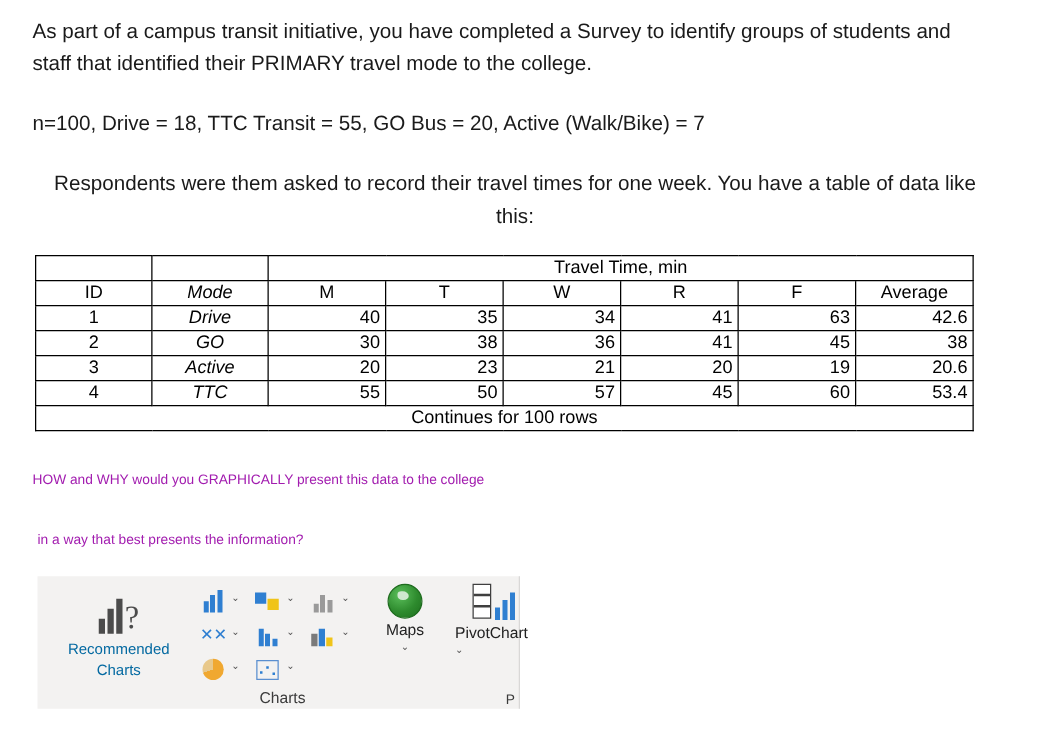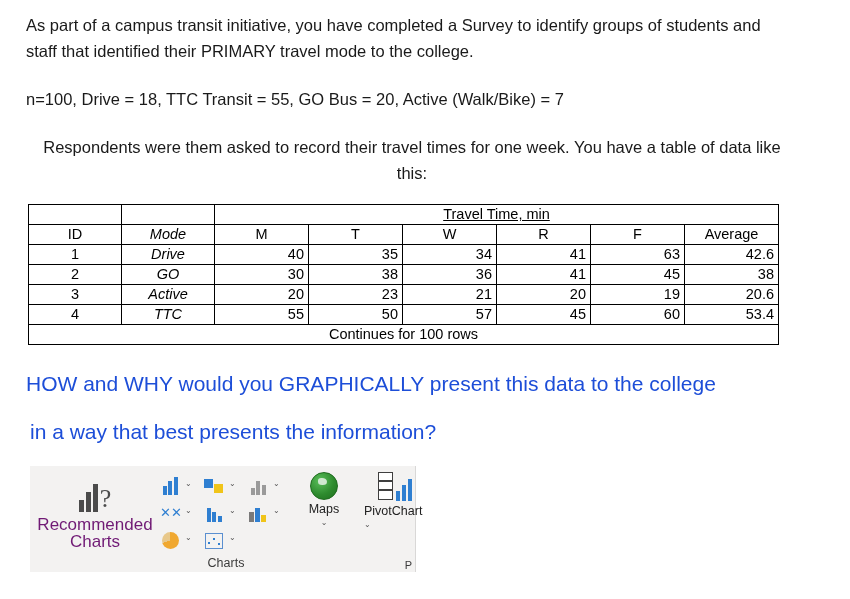--- a/index.html
+++ b/index.html
@@ -45,32 +45,32 @@
     height: 19px;
     padding: 0 4px;
     font-weight: normal;
     font-size: 14.5px;
     line-height: 19px;
   }
   .c-id     { width: 84px; text-align: center; }
   .c-mode   { width: 84px; text-align: center; font-style: italic; }
   .c-num    { width: 85px; text-align: right; }
   .c-avg    { width: 85px; text-align: right; }
-  .hdr-span { text-align: center; text-decoration: underline; }
+  .hdr-span { text-align: center; }
   .hdr-cell { text-align: center; }
   .blank-cell { border: 1px solid #000000; }
   .footrow td {
     text-align: center;
   }
 
   
   .qline {
-    font-size: 21px;
+    font-size: 11px;
     line-height: 26px;
-    color: #1d4ed8;
+    color: #a21caf;
   }
   .q1 { margin-top: 26px; }
   .q2 { margin-top: 22px; margin-left: 4px; }
 
   
   .ribbon {
     margin-top: 16px;
     margin-left: 4px;
     width: 386px;
     height: 106px;
@@ -112,23 +112,23 @@
   .rec-bars i:nth-child(1) { height: 12px; }
   .rec-bars i:nth-child(2) { height: 20px; }
   .rec-bars i:nth-child(3) { height: 28px; }
   .rec-q {
     font-size: 26px;
     line-height: 26px;
     color: #4b4b4b;
     font-family: "Liberation Serif", serif;
   }
   .rec-label {
-    font-size: 17px;
+    font-size: 12px;
     line-height: 17px;
-    color: #701a75;
+    color: #0369a1;
     margin-top: 4px;
   }
 
   .grp-charts {
     position: absolute;
     left: 126px;
     top: 4px;
     width: 140px;
   }
   .chart-row {

